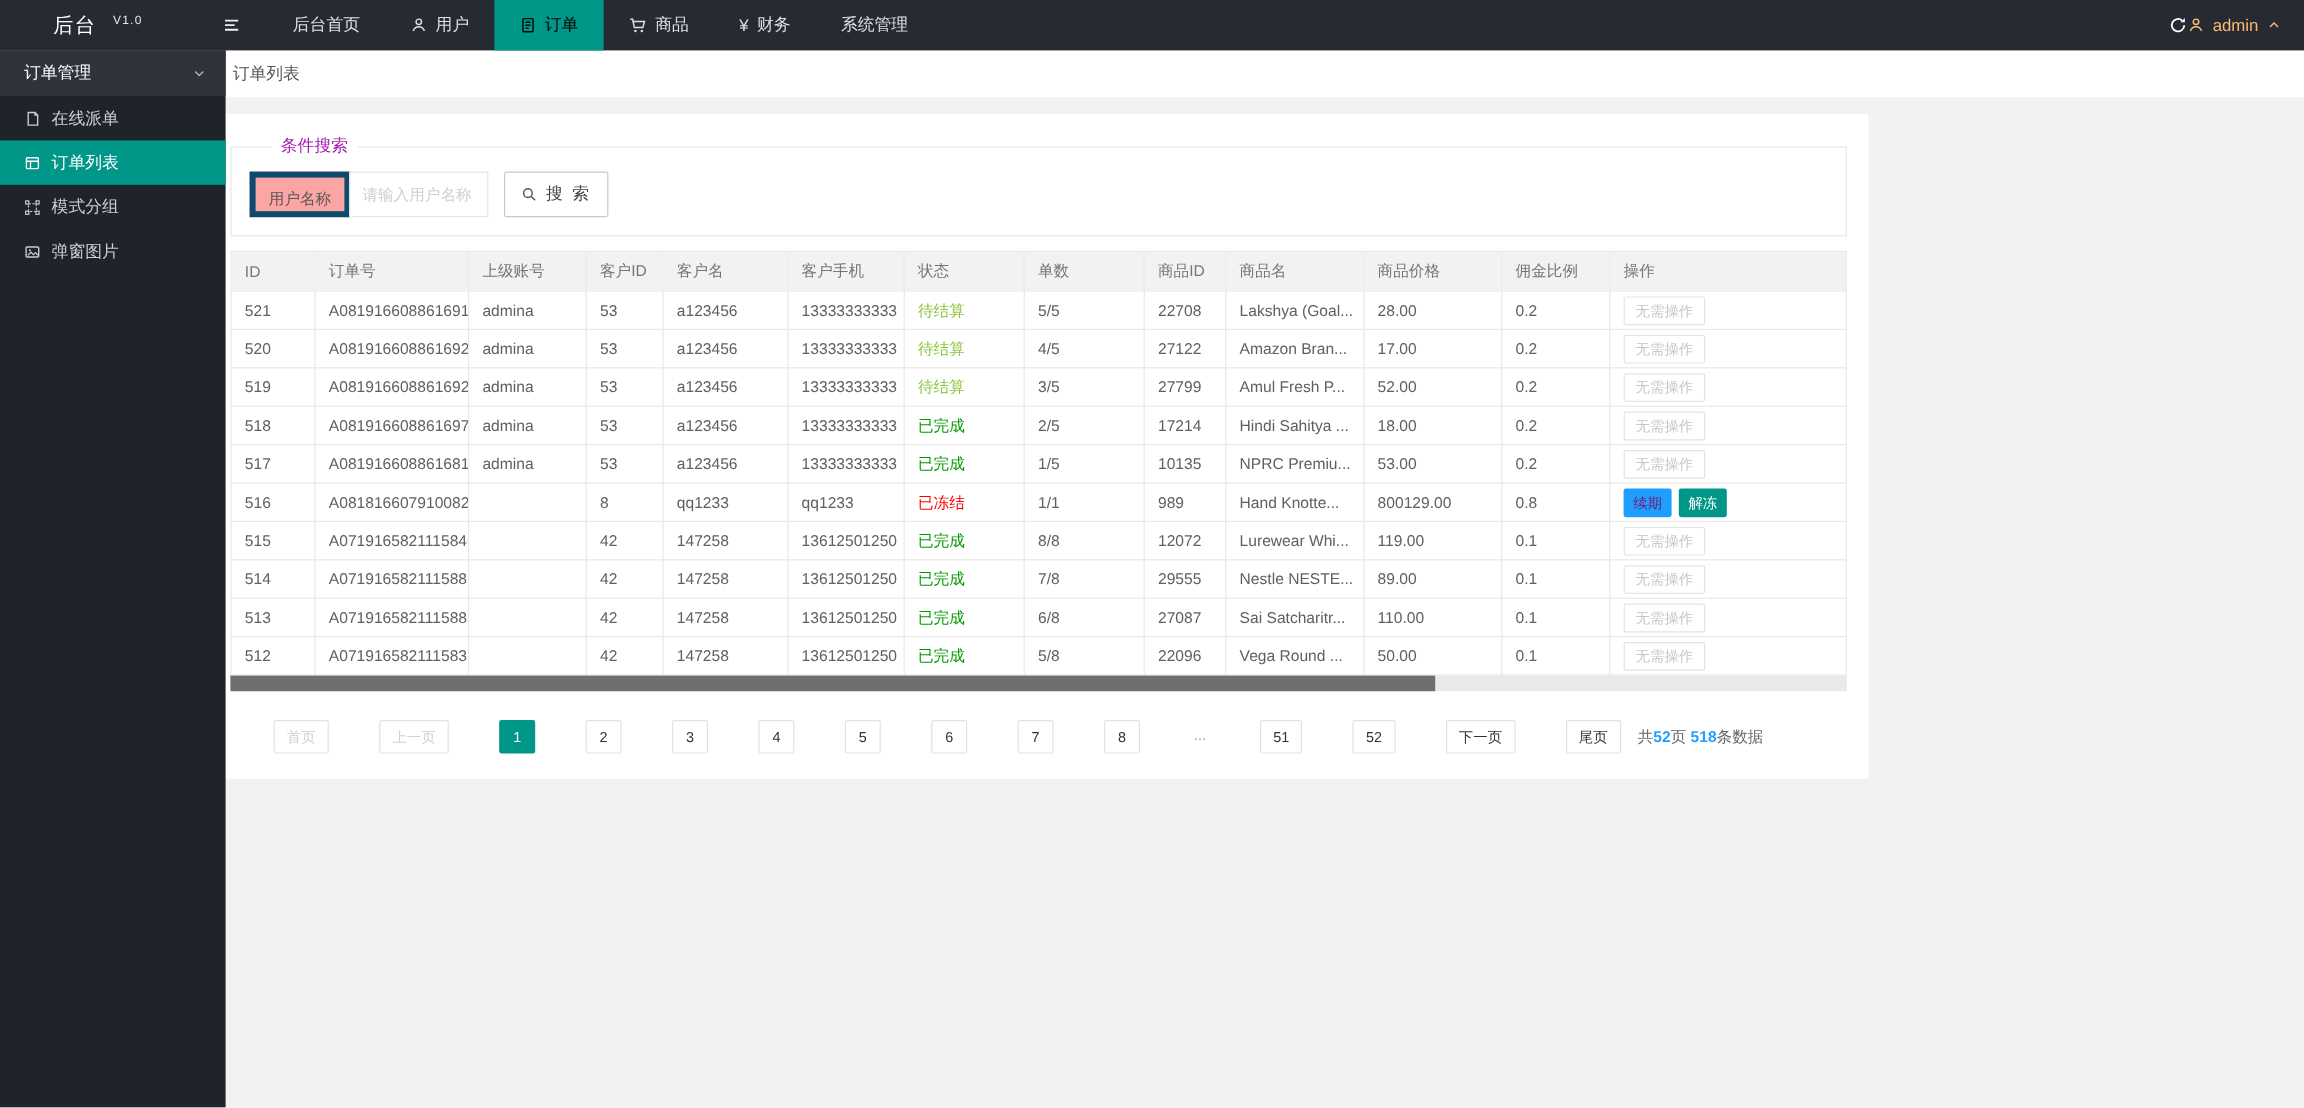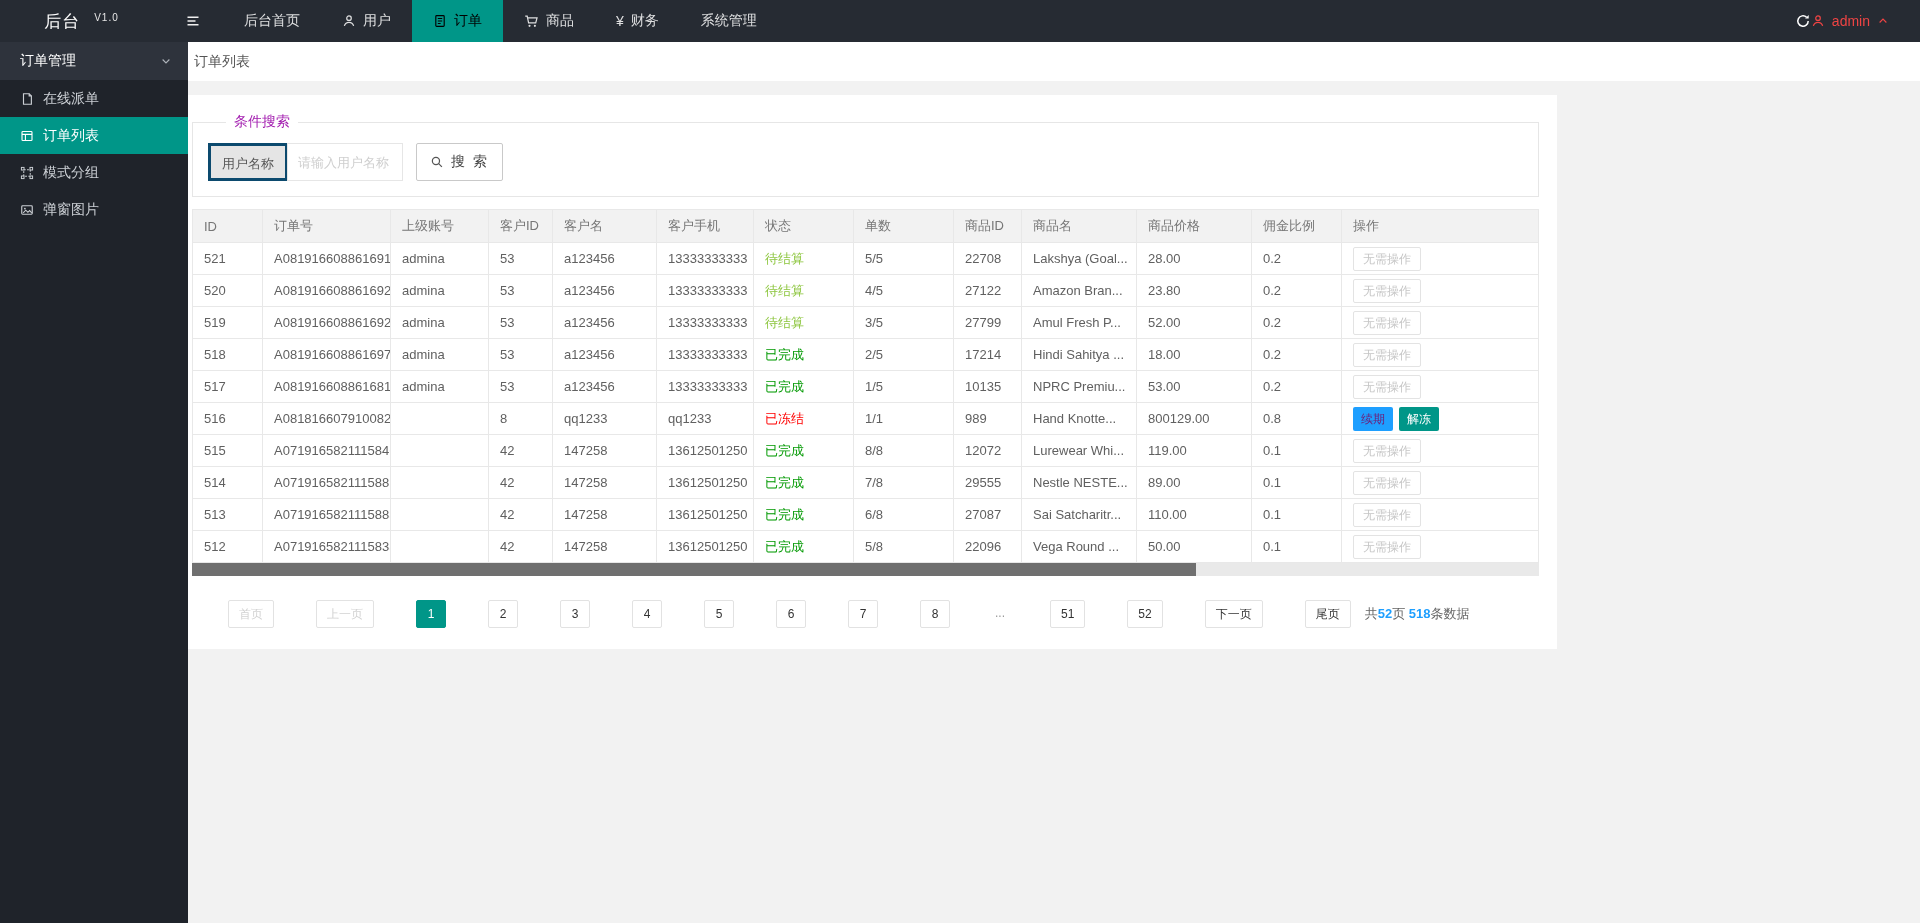--- a/index.html
+++ b/index.html
@@ -31,21 +31,21 @@
     display:flex;align-items:center;padding:0 22px;color:#f0f0f0;cursor:pointer;
   }
   .nav-menu{display:flex;align-items:stretch;}
   .nav-item{
     display:flex;align-items:center;gap:7px;padding:0 21px;
     color:rgba(255,255,255,.85);font-size:14px;cursor:pointer;
   }
   .nav-item .nav-ic{display:flex;align-items:center;color:inherit;}
   .nav-item.active{background:var(--accent);color:#000000;}
   .yen-glyph{font-size:14px;line-height:1;}
-  .nav-right{margin-left:auto;display:flex;align-items:center;padding-right:31px;color:#ef4444;}
+  .nav-right{margin-left:auto;display:flex;align-items:center;padding-right:19px;color:#fdba74;}
   .nav-refresh{display:flex;align-items:center;cursor:pointer;color:#fff;}
   .nav-user{display:flex;align-items:center;gap:7px;font-size:14px;cursor:pointer;}
   
   .sidebar{
     position:absolute;top:42px;left:0;bottom:0;width:188px;background:#1f232a;z-index:9;
   }
   .side-group{
     height:38px;background:#2e333c;color:#fff;font-size:14px;
     display:flex;align-items:center;padding:0 16px 0 20px;cursor:pointer;
   }
@@ -69,21 +69,21 @@
     margin:14px 0 0 11px;width:1383px;min-height:554px;background:#fff;
     padding:18px;
   }
   
   fieldset.search-fs{
     border:1px solid #e6e6e6;margin:0;padding:12px 15px 15px;
   }
   fieldset.search-fs legend{font-size:14px;color:#a21caf;padding:0 8px;margin-left:18px;}
   .search-row{display:flex;align-items:center;}
   .fl-label{
-    border:3px solid #0c4a6e;background:#e5e5e5;height:38px;line-height:36px;
+    border:5px solid #0c4a6e;background:#fca5a5;height:38px;line-height:36px;
     padding:0 11px;font-size:13px;color:#575757;white-space:nowrap;
   }
   .fl-input{
     border:1px solid #e6e6e6;margin-left:-1px;height:38px;width:116px;
     padding:0 10px;font-size:13px;color:#333;outline:none;
   }
   .fl-input::placeholder{color:#cfcfcf;}
   .search-btn{
     margin-left:13px;height:38px;padding:0 13px;border:1px solid #c9c9c9;
     background:#fff;border-radius:2px;display:inline-flex;align-items:center;gap:7px;
@@ -339,21 +339,21 @@
             <td>520</td>
             <td>A08191660886169248</td>
             <td>admina</td>
             <td>53</td>
             <td>a123456</td>
             <td>13333333333</td>
             <td><span class="st st-pending">待结算</span></td>
             <td>4/5</td>
             <td>27122</td>
             <td>Amazon Bran...</td>
-            <td>23.80</td>
+            <td>17.00</td>
             <td>0.2</td>
             <td><span class="btn btn-disabled">无需操作</span></td>
           </tr>
           <tr>
             <td>519</td>
             <td>A08191660886169298</td>
             <td>admina</td>
             <td>53</td>
             <td>a123456</td>
             <td>13333333333</td>

